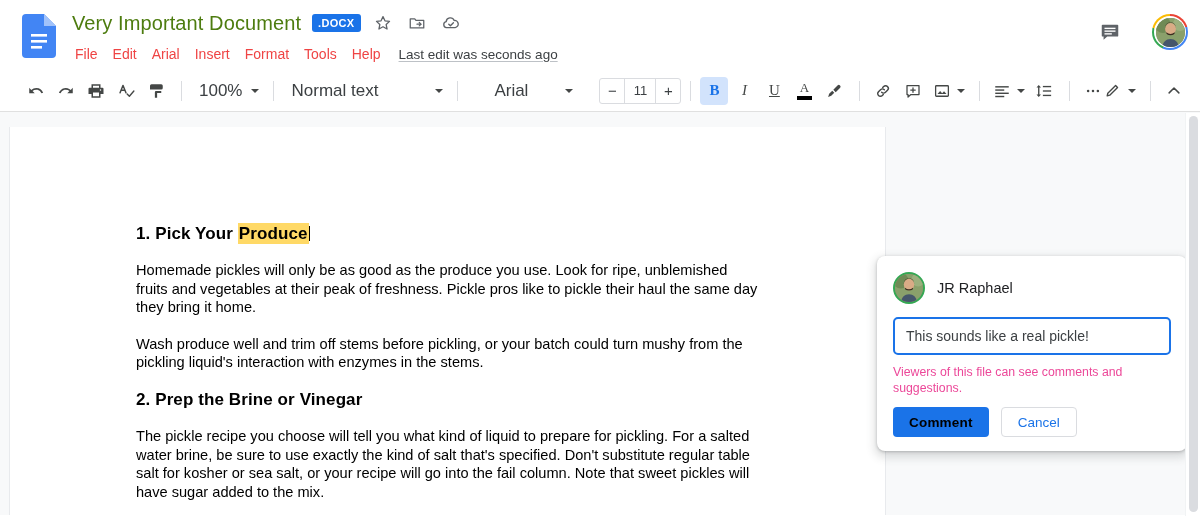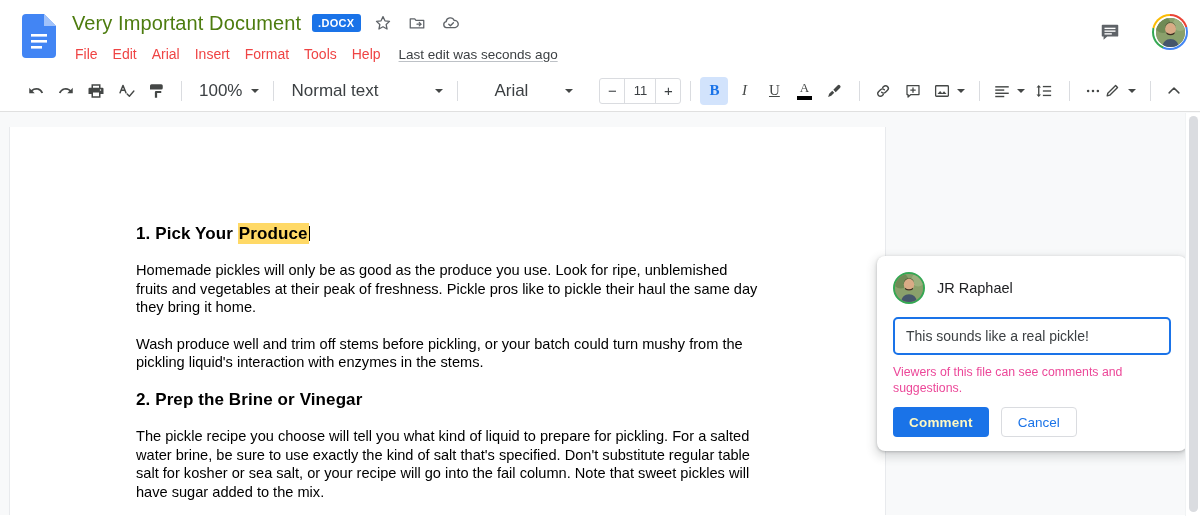--- a/index.html
+++ b/index.html
@@ -310,21 +310,21 @@
   }
   .cc-note {
     font-size: 12.3px;
     color: #ec4899;
     line-height: 16px;
     margin: 9px 0 11px 0;
   }
   .cc-actions { display: flex; align-items: center; }
   .btn-primary {
     background: #1a73e8;
-    color: #fef9c3;
+    color: #000000;
     border: none;
     border-radius: 4px;
     height: 30px;
     padding: 0 16px;
     font-size: 13.5px;
     font-weight: bold;
     cursor: pointer;
     font-family: "Liberation Sans", sans-serif;
     letter-spacing: 0.2px;
   }

